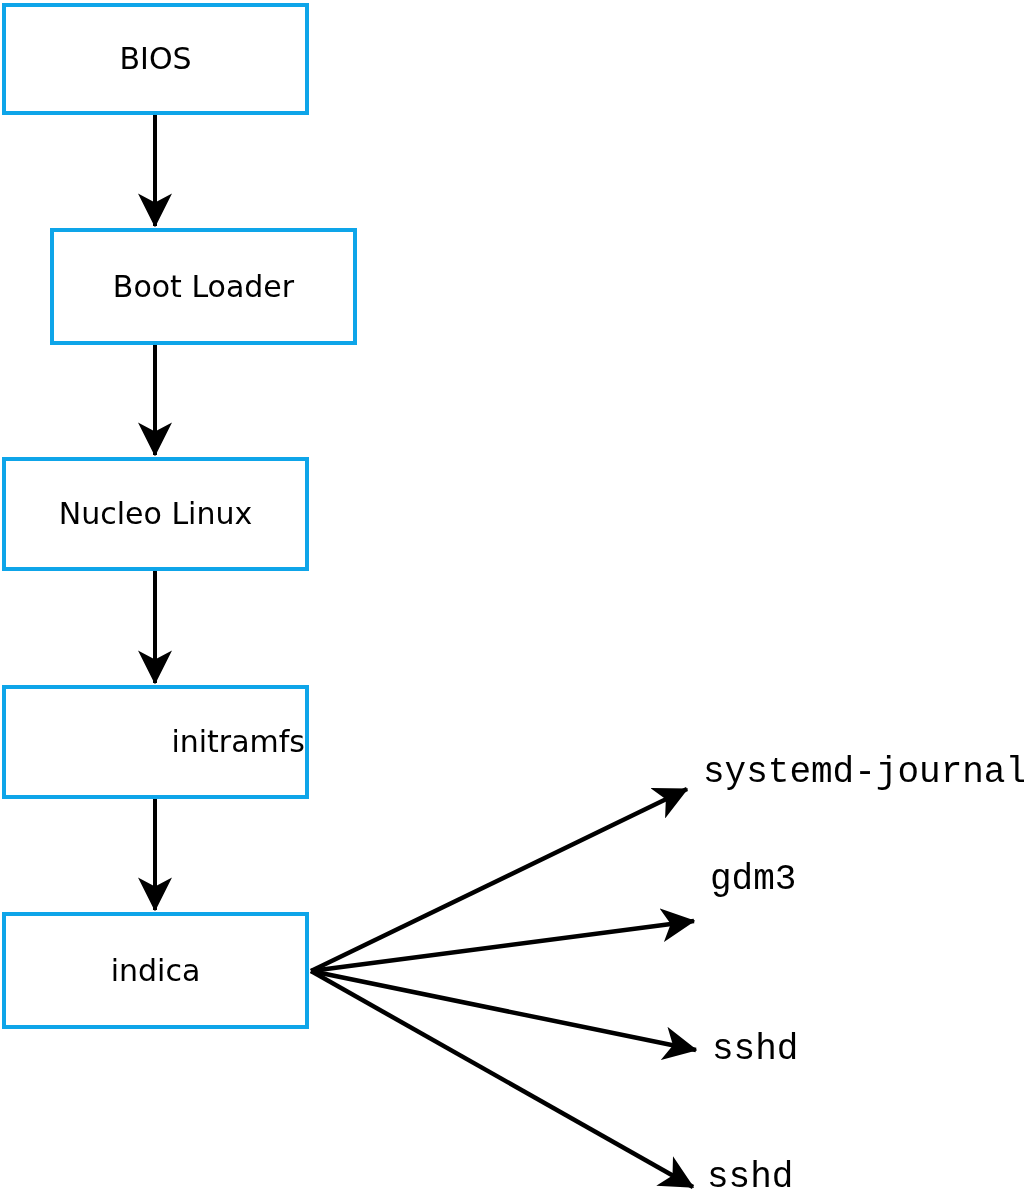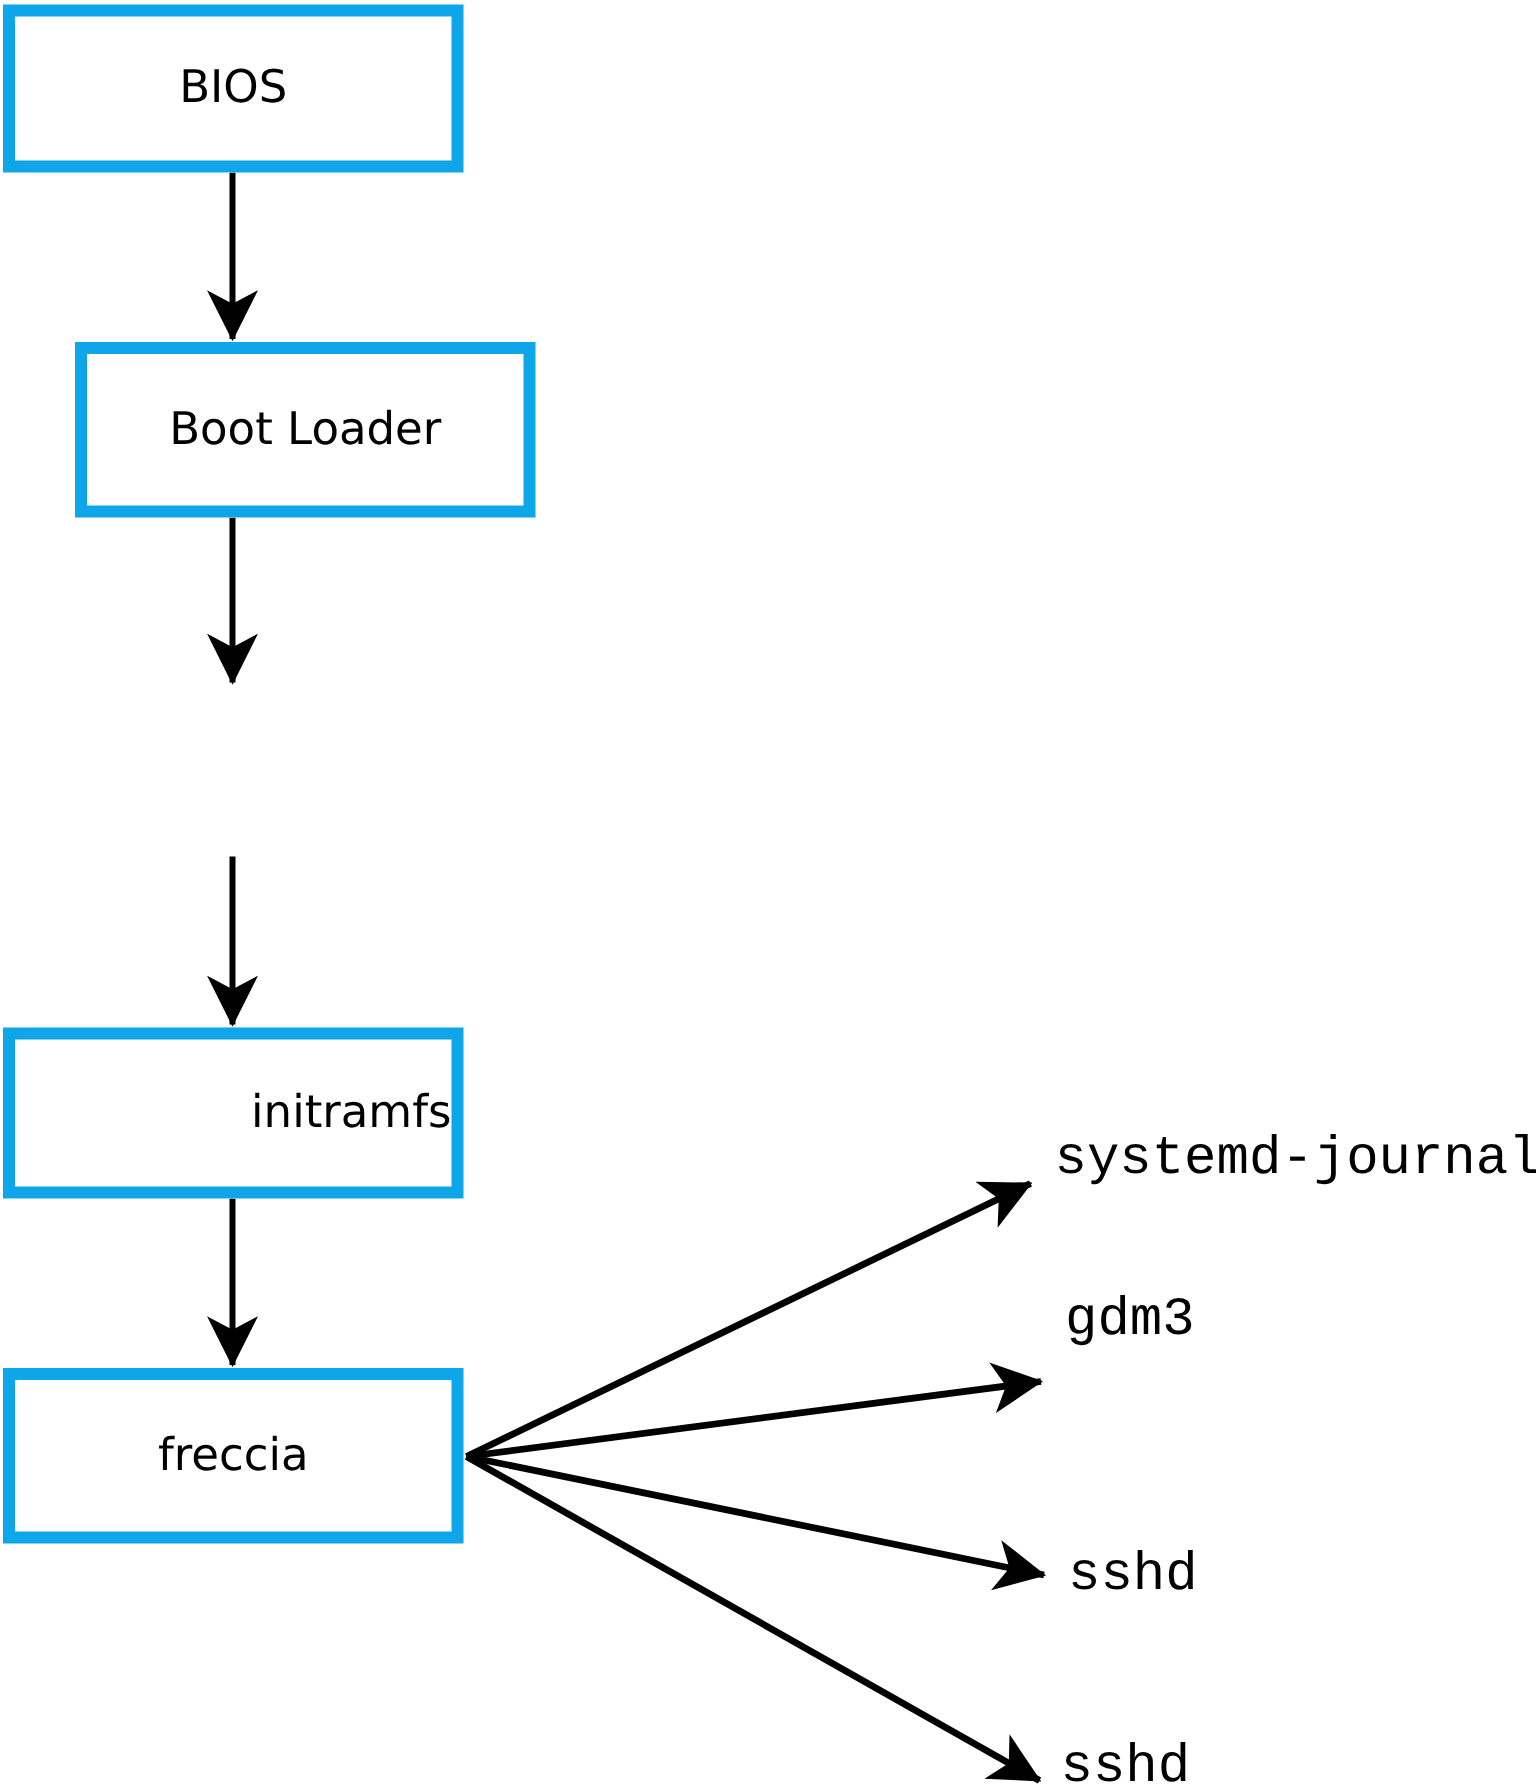--- a/index.html
+++ b/index.html
@@ -21,21 +21,21 @@
     left: 0;
     top: 0;
     width: 1024px;
     height: 1193px;
   }
   .node {
     position: absolute;
     left: 2px;
     width: 307px;
     box-sizing: border-box;
-    border: 8px solid #0ea5e9;
+    border: 4px solid #0ea5e9;
     background: #ffffff;
     display: flex;
     align-items: center;
     justify-content: center;
     font-size: 30px;
     line-height: 1;
     white-space: nowrap;
   }
   #node-bios        { top: 3px;   height: 112px; }
   #node-boot-loader { top: 228px; height: 117px; margin-left: 48px; }
@@ -85,25 +85,28 @@
     <line x1="311" y1="971" x2="696" y2="1050" stroke="#000000" stroke-width="4.5" marker-end="url(#arrowhead)"></line>
     <line x1="311" y1="971" x2="693" y2="1187" stroke="#000000" stroke-width="4.5" marker-end="url(#arrowhead)"></line>
   </svg>
 
   <div class="node" id="node-bios">
     <span>BIOS</span>
   </div>
   <div class="node" id="node-boot-loader">
     <span>Boot Loader</span>
   </div>
+  <div class="node" id="node-nucleo">
+    <span>Nucleo Linux</span>
+  </div>
   <div class="node" id="node-initramfs">
     <span>initramfs</span>
   </div>
   <div class="node" id="node-systemd">
-    <span>freccia</span>
+    <span>indica</span>
   </div>
 
 
   <div class="svc" id="svc-systemd-journal">systemd-journal</div>
   <div class="svc" id="svc-gdm3">gdm3</div>
   <div class="svc" id="svc-getty">sshd</div>
   <div class="svc" id="svc-sshd">sshd</div>
 
 </div>
 

